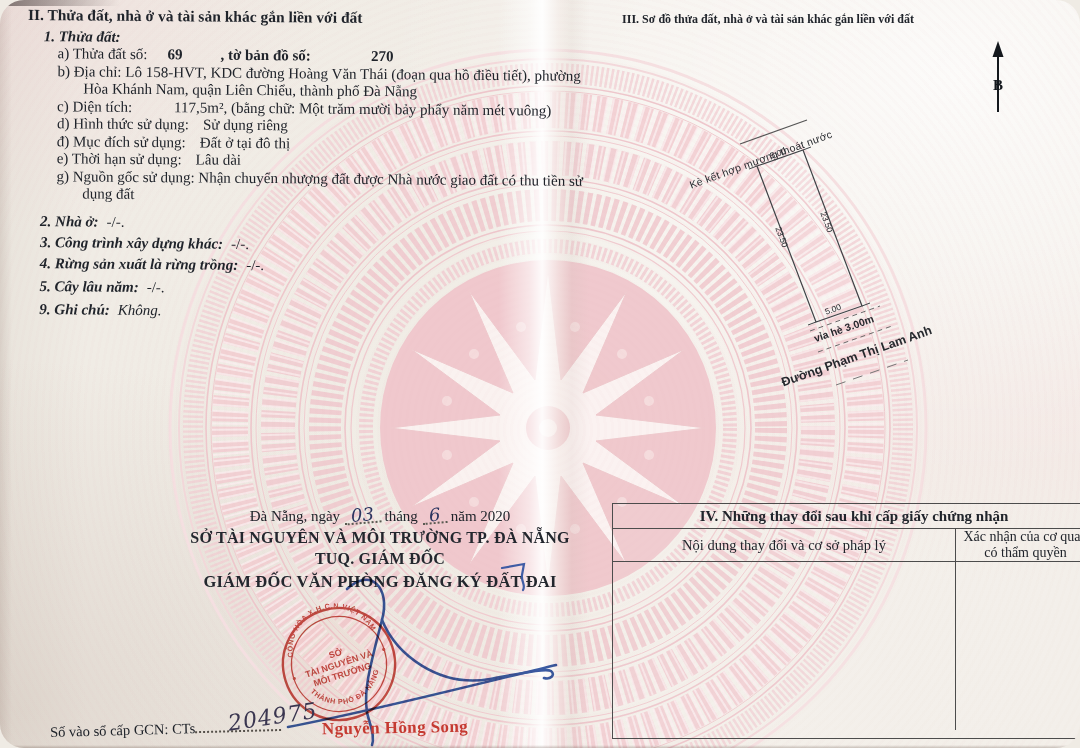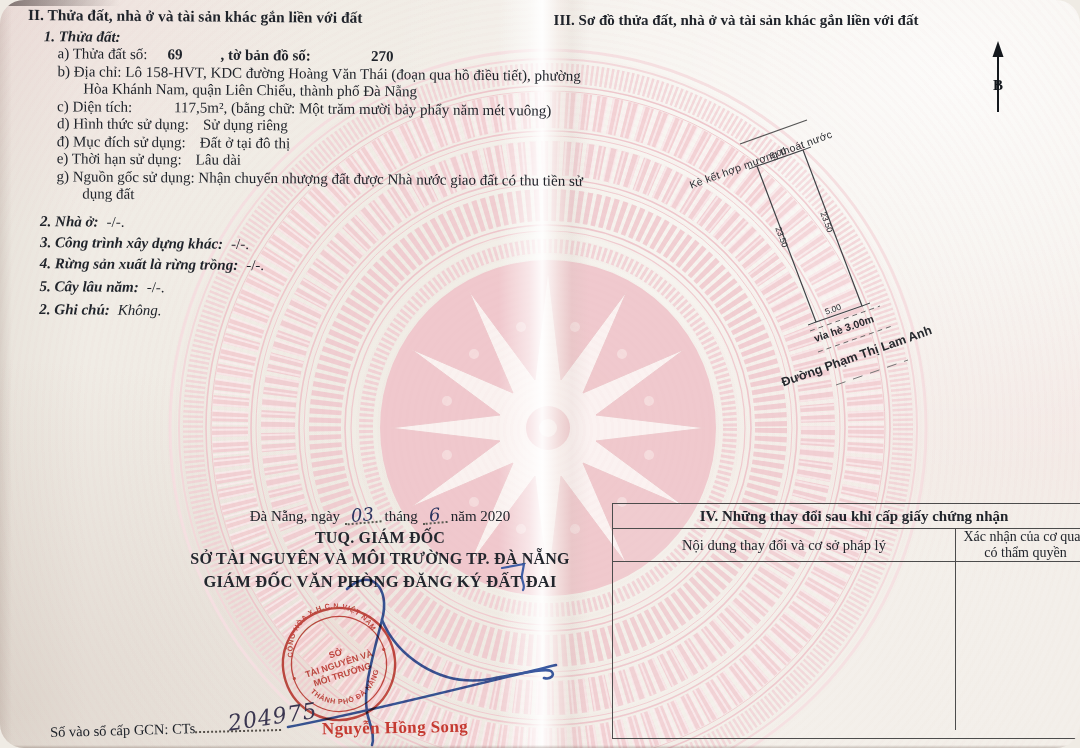--- a/index.html
+++ b/index.html
@@ -66,22 +66,22 @@
   .tbl .hdr{display:flex;border-bottom:1px solid #4c4c4c;height:32px;}
   .tbl .hdr .c1{width:342px;border-right:1px solid #4c4c4c;display:flex;align-items:center;
        justify-content:center;font-size:14.5px;text-align:center;}
   .tbl .hdr .c2{flex:1;display:flex;flex-direction:column;align-items:center;justify-content:flex-start;
        font-size:14px;line-height:15.5px;}
   .tbl .bdy{display:flex;height:168px;}
   .tbl .bdy .c1{width:342px;border-right:1px solid #4c4c4c;}
   .tbl .bdy .c2{flex:1;}
 
   
-  .sec3-title{position:absolute;left:526px;top:12px;width:420px;z-index:5;text-align:center;
-       font-weight:bold;font-size:15px;}
+  .sec3-title{position:absolute;left:558px;top:12px;width:420px;z-index:5;text-align:center;
+       font-weight:bold;font-size:12px;}
 
   
   .stamp{position:absolute;left:277px;top:602px;z-index:6;mix-blend-mode:multiply;}
   .sig{position:absolute;left:268px;top:558px;z-index:7;mix-blend-mode:multiply;}
   .paraph{position:absolute;left:498px;top:556px;z-index:7;}
   .signer{position:absolute;left:300px;top:718px;width:190px;z-index:8;text-align:center;
        font-weight:bold;font-size:17px;color:#c53a31;letter-spacing:.4px;transform:rotate(-1deg);}
   .footer{position:absolute;left:50px;top:720px;z-index:6;font-size:14.5px;transform:rotate(-1.5deg);}
   .dots{display:inline-block;width:86px;border-bottom:2px dotted #55504a;height:12px;}
   .gcn-num{position:absolute;left:178px;top:-13px;font-size:22px;font-style:italic;
@@ -167,21 +167,21 @@
     <div class="item ln">
       <span class="bi">3. Công trình xây dựng khác:</span><span class="sp8">-/-.</span>
     </div>
     <div class="item ln">
       <span class="bi">4. Rừng sản xuất là rừng trồng:</span><span class="sp8">-/-.</span>
     </div>
     <div class="item ln" style="margin-top:2px">
       <span class="bi">5. Cây lâu năm:</span><span class="sp8">-/-.</span>
     </div>
     <div class="item ln" style="margin-top:2px">
-      <span class="bi">2. Ghi chú:</span><span style="font-style:italic" class="sp8">Không.</span>
+      <span class="bi">9. Ghi chú:</span><span style="font-style:italic" class="sp8">Không.</span>
     </div>
   </div>
 
   <div class="sec3-title">III. Sơ đồ thửa đất, nhà ở và tài sản khác gắn liền với đất</div>
 
   <svg class="diagram-svg" width="1080" height="748" viewBox="0 0 1080 748">
 
     <g>
       <line x1="998" y1="112" x2="998" y2="52" stroke="#14181d" stroke-width="2"></line>
       <polygon points="998,41 992.5,57 1003.5,57" fill="#14181d"></polygon>
@@ -226,22 +226,22 @@
   </div>
 
   <div class="signblock">
     <div class="dateline">
       <span>Đà Nẵng, ngày</span>
       <span class="hand">03</span>
       <span>tháng</span>
       <span class="hand">6</span>
       <span>năm 2020</span>
     </div>
+    <div class="auth">SỞ TÀI NGUYÊN VÀ MÔI TRƯỜNG TP. ĐÀ NẴNG</div>
     <div class="auth">TUQ. GIÁM ĐỐC</div>
-    <div class="auth">SỞ TÀI NGUYÊN VÀ MÔI TRƯỜNG TP. ĐÀ NẴNG</div>
     <div class="auth auth3">GIÁM ĐỐC VĂN PHÒNG ĐĂNG KÝ ĐẤT ĐAI</div>
   </div>
 
   <svg class="paraph" width="44" height="36" viewBox="0 0 44 36">
     <path d="M 4 12 L 26 8 L 24 19 C 23 26 28 29 25 34" fill="none" stroke="#2b4f9f" stroke-width="2.2" stroke-linecap="round" opacity=".9"></path>
   </svg>
 
   <svg class="stamp" width="124" height="124" viewBox="0 0 124 124">
     <g transform="rotate(-18 62 62)" opacity=".92">
       <circle cx="62" cy="62" r="56" fill="rgba(236,130,118,0.05)" stroke="#c5453b" stroke-width="2.4"></circle>

